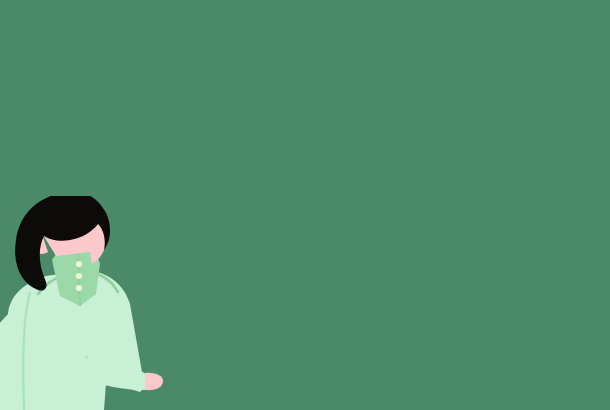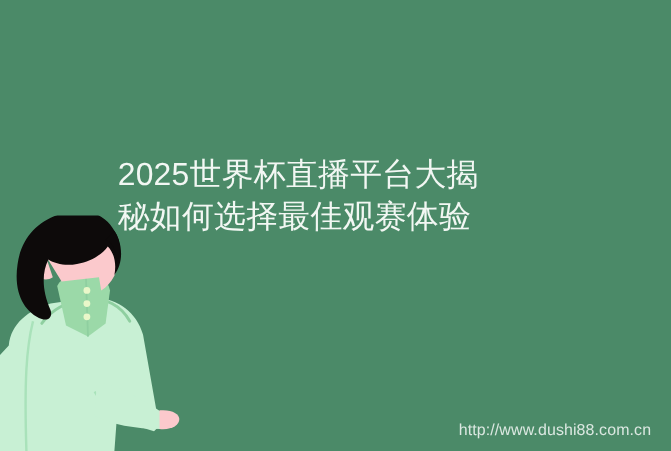--- a/index.html
+++ b/index.html
@@ -156,17 +156,15 @@
                  Z" fill="#0d0a0a"></path>
         <path d="M 96 22
                  C 102 24, 106 32, 106 42
                  C 110 34, 110 22, 104 14
                  Z" fill="#0d0a0a"></path>
       </g>
 
     </svg>
   </div>
 
-  <div id="headline">2025世界杯直播平台大揭秘如何选择最佳观赛体验</div>
 
-  <div id="watermark-url">http://www.dushi88.com.cn</div>
 
 </div>
 
 </body></html>

